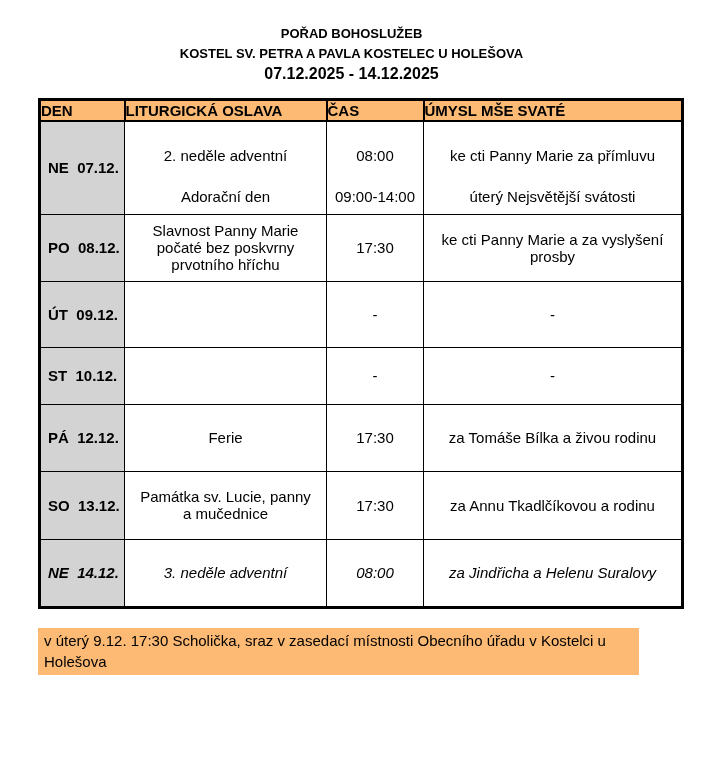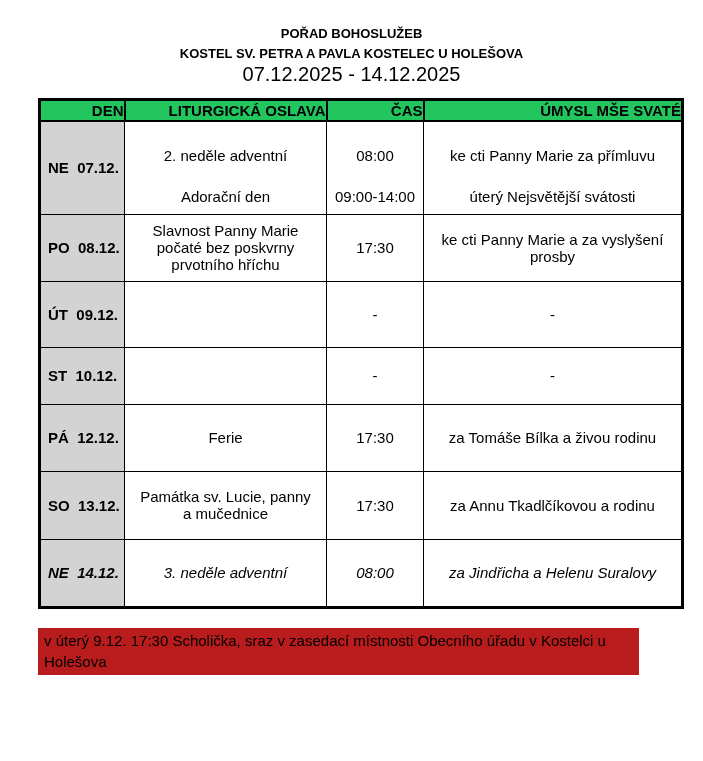--- a/index.html
+++ b/index.html
@@ -4,41 +4,41 @@
 <style>
   * { margin:0; padding:0; box-sizing:border-box; }
   html, body {
     width:703px; height:761px;
     background:#ffffff;
     font-family:"Liberation Sans", sans-serif;
     color:#000;
   }
   .titles { text-align:center; padding-top:24px; }
   .titles .t1, .titles .t2 { font-size:13px; font-weight:bold; line-height:20px; }
-  .titles .t3 { font-size:20px; font-weight:normal; line-height:20px; }
+  .titles .t3 { font-size:16px; font-weight:bold; line-height:20px; }
 
   table.schedule {
     border-collapse:collapse;
     table-layout:fixed;
     width:643px;
     margin:14px 0 0 38px;
     border:3px solid #000;
   }
   col.c-den { width:85px; }
   col.c-lit { width:202px; }
   col.c-cas { width:97px; }
   col.c-umy { width:259px; }
 
   th {
-    background:#22c55e;
+    background:#fdba74;
     border:2px solid #000;
     font-size:15px;
     font-weight:bold;
     height:19px;
-    text-align:right;
+    text-align:left;
     padding:1px 0;
   }
   td {
     border:1px solid #000;
     font-size:15px;
     text-align:center;
     vertical-align:middle;
   }
   td.day {
     background:#d3d3d3;
@@ -65,21 +65,21 @@
 
   
   td.split { padding:0; vertical-align:top; }
   .stack { display:flex; flex-direction:column; height:91px; }
   .stack .main { flex:1; display:flex; align-items:center; justify-content:center; padding:0 10px; }
   .stack .sub  { padding:0 2px 8px 2px; }
 
   .footer-note {
     width:601px;
     margin:19px 0 0 38px;
-    background:#b91c1c;
+    background:#fdba74;
     font-size:15px;
     line-height:21px;
     padding:2px 6px 3px 6px;
   }
 </style>
 </head>
 <body>
 
 <div class="titles">
   <div class="t1">POŘAD BOHOSLUŽEB</div>

